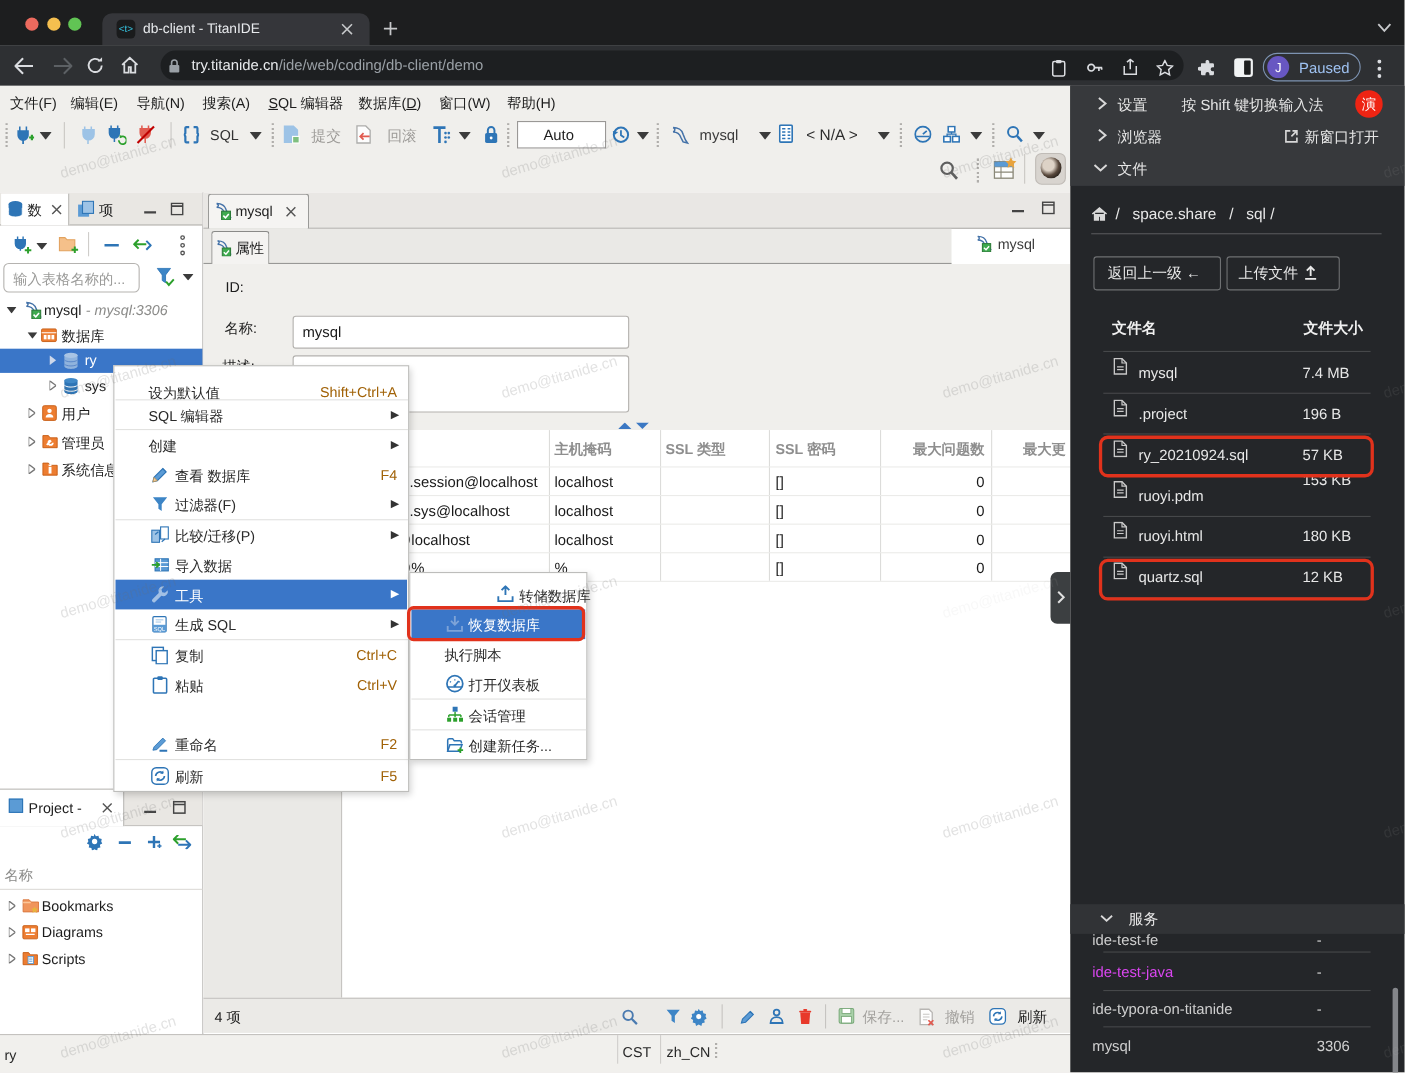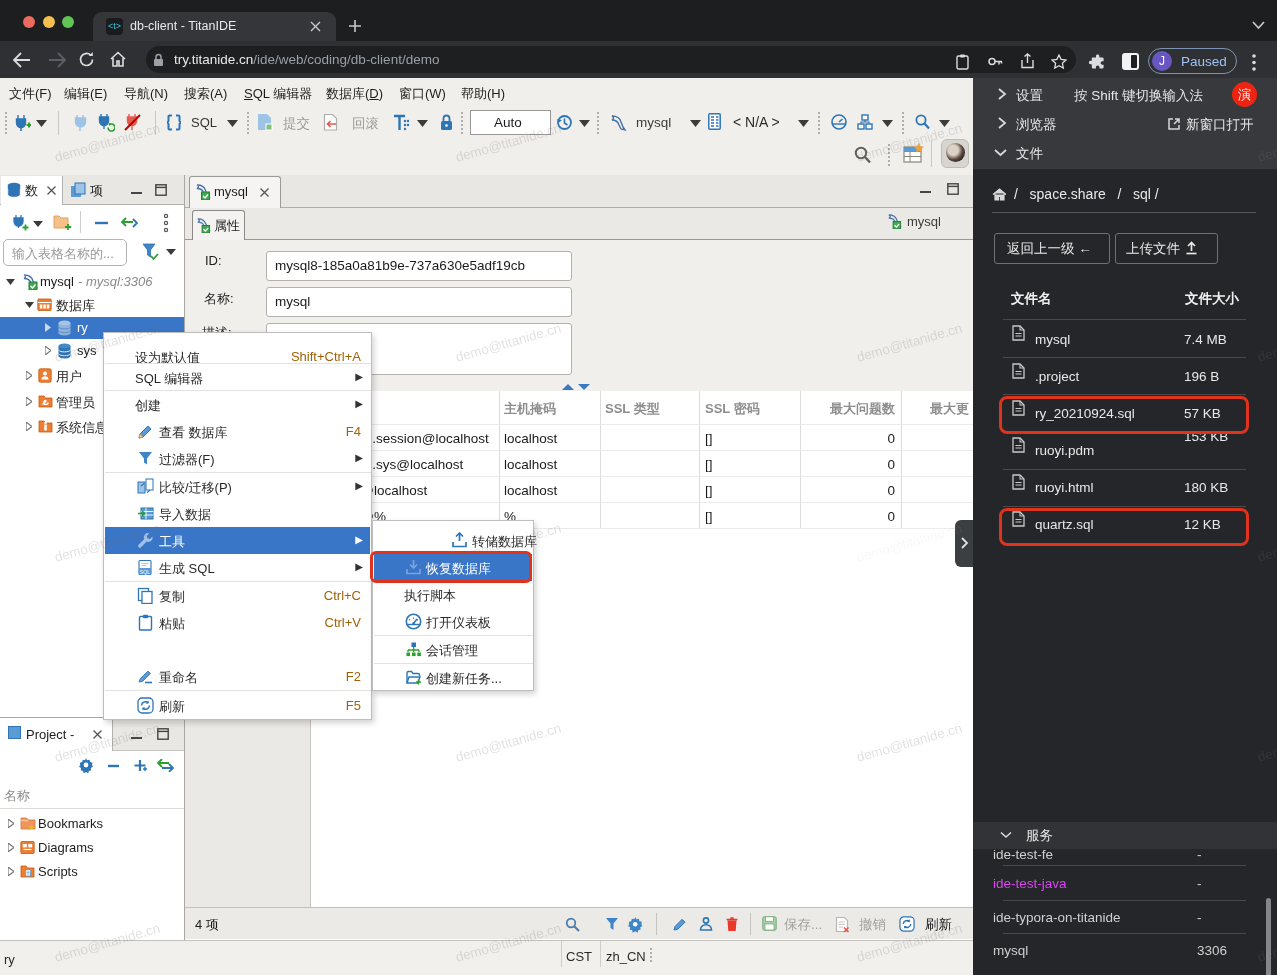--- a/index.html
+++ b/index.html
@@ -30,21 +30,21 @@
   .treerow { position:absolute; left:0; width:184px; height:22px; font-size:13px; color:#1d1d1d; }
   .treerow .lbl { position:absolute; top:3px; }
 
   
   #projpanel { left:0; top:717px; width:185px; height:223px; background:#fff; border-top:1px solid #aaa8a5; border-right:1px solid #aaa8a5; }
 
   
   #editor { left:185px; top:175px; width:788px; height:765px; background:#fff; }
   #etabstrip { left:0; top:0; width:788px; height:33px; background:#e9e7e4; border-bottom:1px solid #b0aeab; }
   #etab { left:4px; top:1px; width:92px; height:32px; background:#f5f4f2; border:1px solid #9a9a98; border-bottom:none; border-radius:3px 3px 0 0; }
-  #subtabstrip { left:0; top:33px; width:788px; height:32px; background:#eae9e6; border-bottom:1px solid #989896; }
+  #subtabstrip { left:0; top:33px; width:680px; height:32px; background:#eae9e6; border-bottom:1px solid #989896; }
   #subtab { left:7px; top:2px; width:53px; height:31px; background:#f4f3f1; border:1px solid #8a8a88; border-bottom:none; border-radius:3px 3px 0 0; }
   #form { left:0; top:65px; width:788px; height:148px; background:#f0efec; }
   .finput { position:absolute; background:#fff; border:1px solid #b3b1ae; border-radius:3px; font-size:13.5px; color:#1a1a1a; padding-left:8px; }
   .flabel { position:absolute; font-size:13px; color:#1d1d1d; }
   #splitter { left:0; top:208px; width:788px; height:8px; background:#f0efec; }
   #grid { left:0; top:216px; width:788px; height:516px; background:#fff; }
   #gutter { left:0; top:0; width:126px; height:516px; background:#eae9e6; border-right:1px solid #c6c4c1; }
   .ghead { position:absolute; top:9px; font-size:13px; font-weight:bold; color:#8e8e8e; }
   .gcell { position:absolute; font-size:13.5px; color:#1a1a1a; }
   .gvline { position:absolute; top:0; width:1px; height:137px; background:#dcdcda; }
@@ -546,21 +546,20 @@
     <div class="abs" style="left:29px;top:9px;font-size:13px;color:#1d1d1d;">属性</div>
     <svg class="abs" style="left:702px;top:5px;" width="15" height="16" viewBox="0 0 16 17">
         <path d="M2 2c4 0 7.5 2 8.5 5.5l1.5 4 2 2.5-3.5-1-2-3.5C7.5 6.5 5 5.5 2 5.5c2-1 2-2.5 0-3.5z" fill="none" stroke="#4472a8" stroke-width="1.3"></path>
         <rect x="6.5" y="9" width="8" height="8" fill="#3faa4f" stroke="#2b7a38"></rect>
         <path d="M8 13l2 2 3-3.5" stroke="#fff" stroke-width="1.4" fill="none"></path>
       </svg>
     <div class="abs" style="left:722px;top:6px;font-size:13px;color:#3c3c3c;">mysql</div>
   </div>
   <div class="abs" id="form">
     <div class="flabel" style="left:20px;top:13px;">ID:</div>
-    <div class="finput" style="left:81px;top:11px;width:306px;height:30px;line-height:28px;">mysql8-185a0a81b9e-737a630e5adf19cb</div>
     <div class="flabel" style="left:19px;top:50px;">名称:</div>
     <div class="finput" style="left:81px;top:47px;width:306px;height:30px;line-height:28px;">mysql</div>
     <div class="flabel" style="left:17px;top:84px;">描述:</div>
     <div class="finput" style="left:81px;top:83px;width:306px;height:52px;"></div>
   </div>
   <div class="abs" id="splitter">
     <svg class="abs" style="left:377px;top:1px;" width="30" height="7" viewBox="0 0 30 7">
         <path d="M0 6l6-6 6 6z" fill="#3b78c3"></path>
         <path d="M16 0l6 6 6-6z" fill="#3b78c3"></path>
       </svg>

